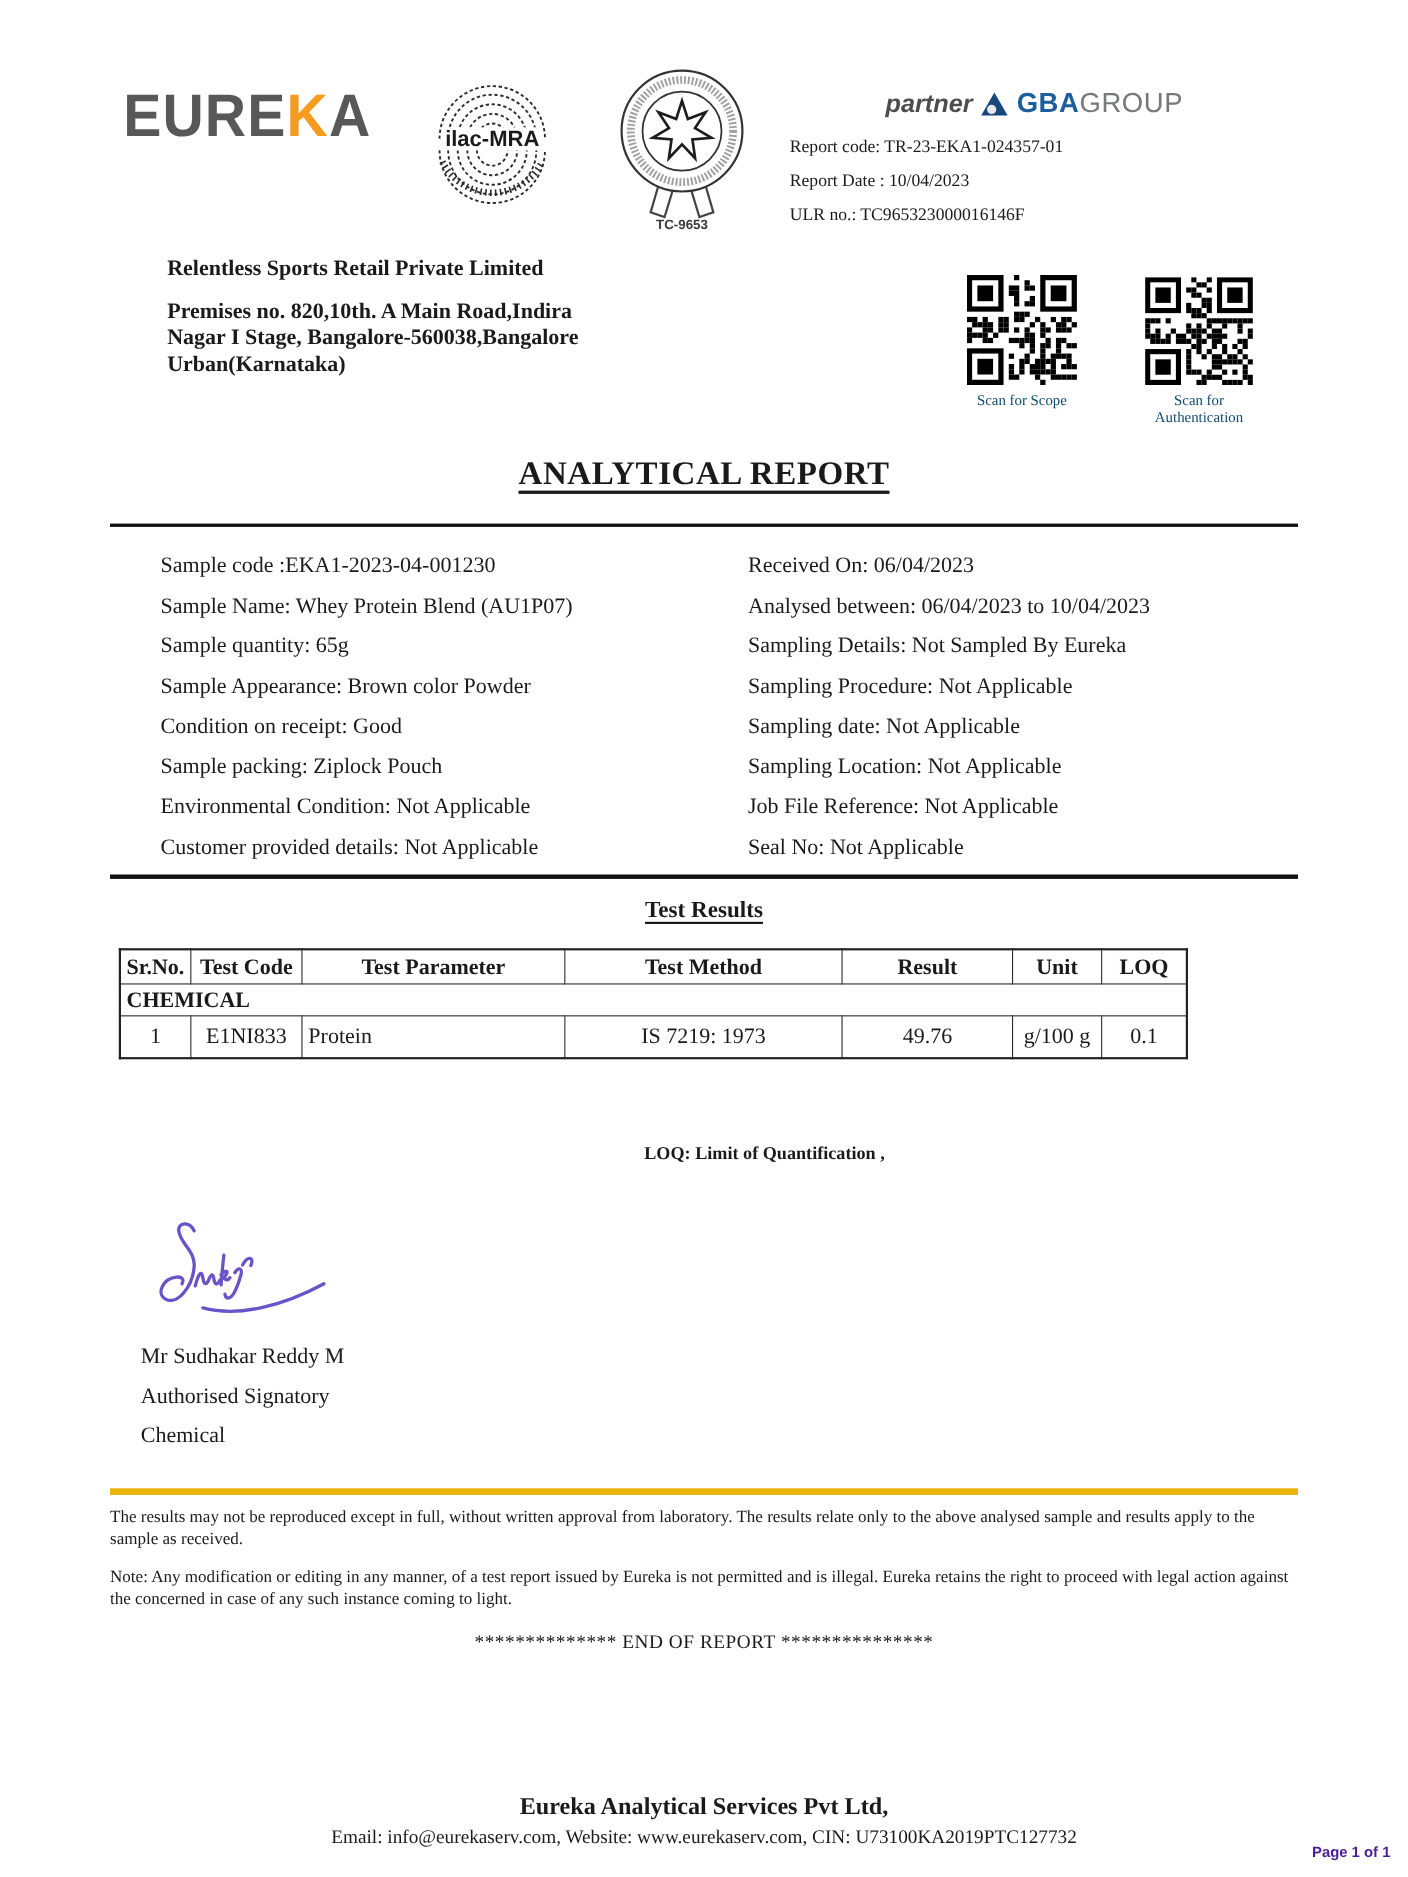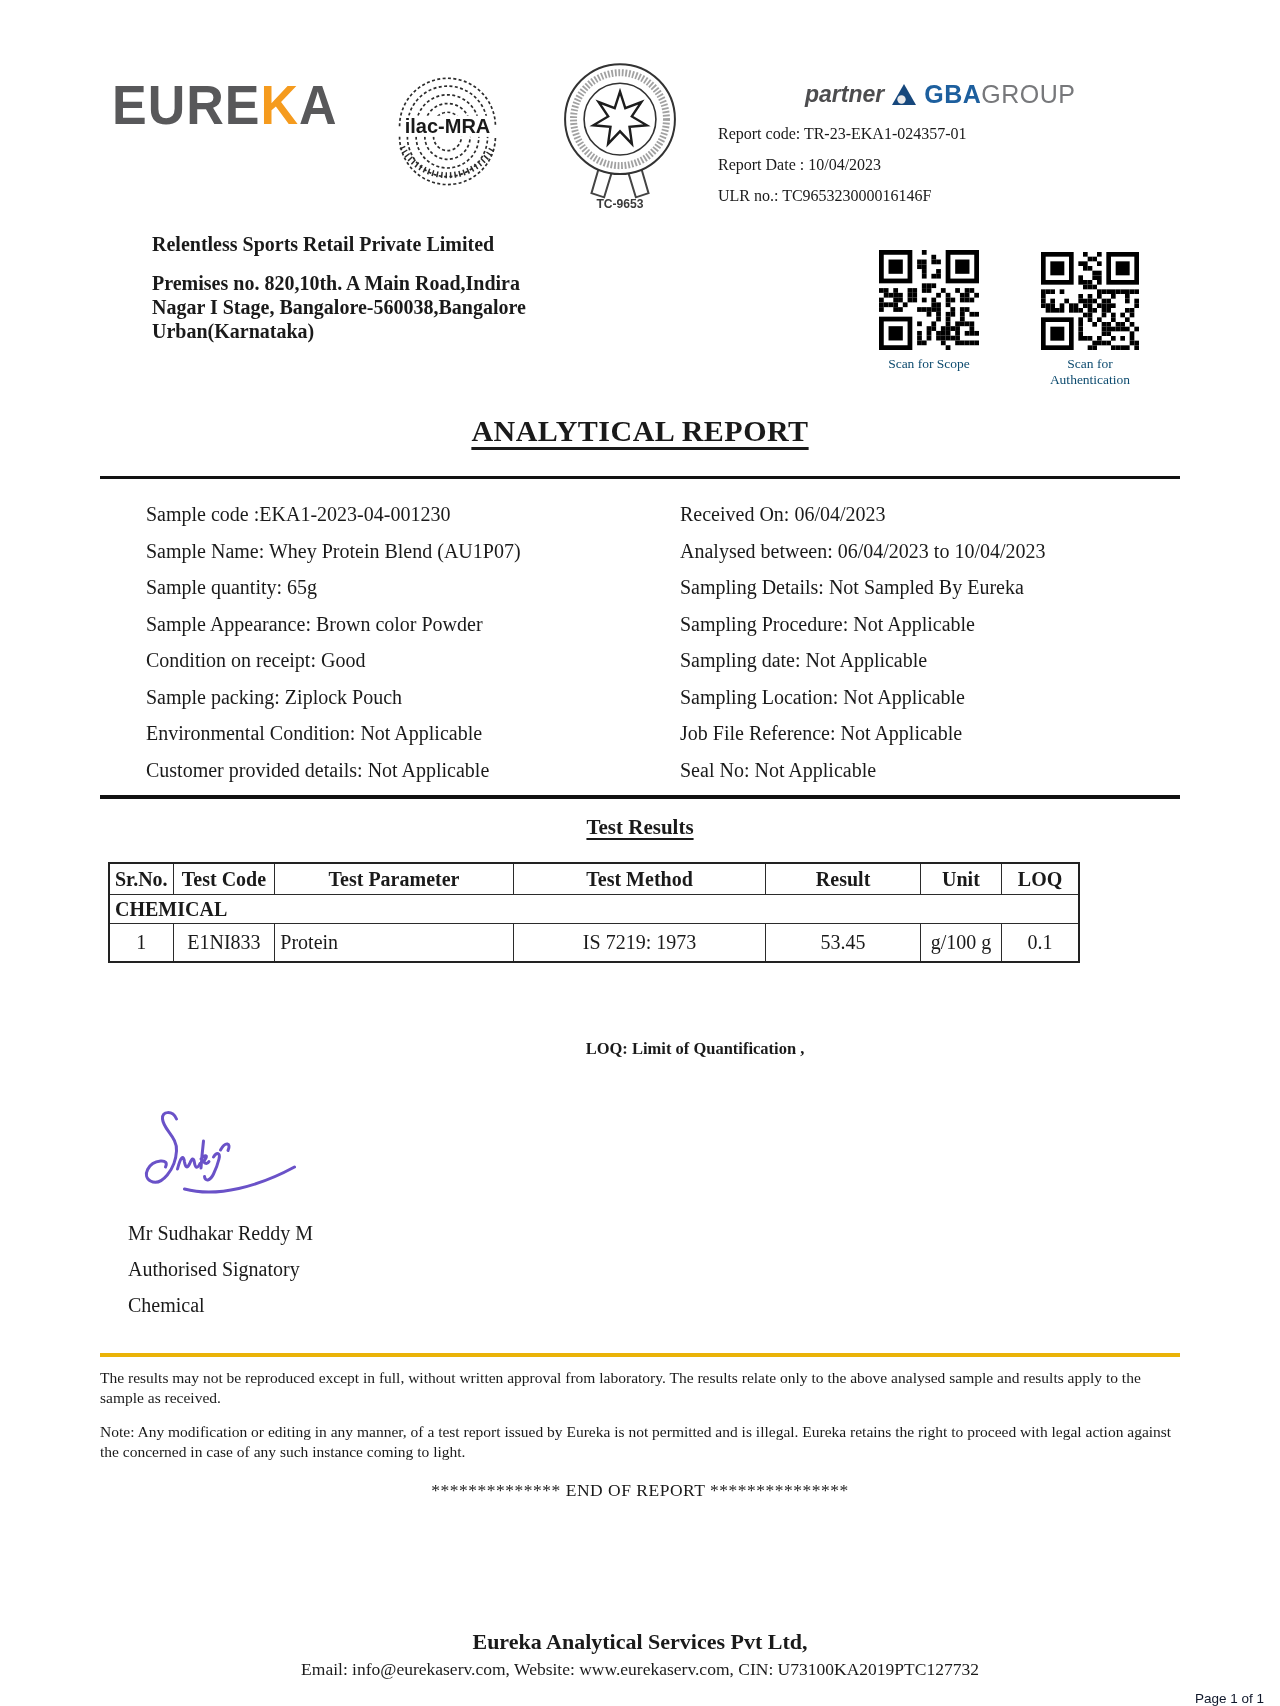--- a/index.html
+++ b/index.html
@@ -62,31 +62,31 @@
   table.results thead th{font-weight:bold;text-align:center;height:26px;}
   td.group-cell{font-weight:bold;text-align:left;height:24px;}
   tr.data-row td{height:33px;text-align:center;}
   tr.data-row td.cell-param{text-align:left;}
   
   .loq{margin:76px 0 0 110px;font-size:16.5px;font-weight:bold;text-align:center;}
   .signature{margin:48px 0 0 130px;display:block;}
   .signature path{stroke:var(--signature-purple,#6a52c8);stroke-width:3;fill:none;stroke-linecap:round;}
   .signatory{margin:8px 13px 0 128px;font-size:20px;line-height:36px;}
   
-  .legal{margin:30px 100px 1px;border-top:4px solid #eab308;padding-top:11px;font-size:15.5px;line-height:20px;}
+  .legal{margin:30px 100px 1px;border-top:6px solid #eab308;padding-top:11px;font-size:15.5px;line-height:20px;}
   .legal p{margin:0;}
   .legal .note{margin-top:14px;}
   .eor{margin:18px 0 0 0;text-align:center;font-size:17.5px;letter-spacing:.5px;}
   
   .footer{position:absolute;left:0;right:0;bottom:26px;text-align:center;}
   .f-company{font-size:22px;font-weight:bold;margin:0 0 3px 0;}
   .f-line{font-size:17.5px;line-height:22px;margin:0;}
   .page-num{
-    position:absolute;right:16px;bottom:0;
-    font-family:"Liberation Sans", sans-serif;font-size:13.5px;font-weight:normal;color:#0f172a;
+    position:absolute;right:16px;bottom:15px;
+    font-family:"Liberation Sans", sans-serif;font-size:13.5px;font-weight:bold;color:#4c1d95;
   }
   
   .emblem path,.emblem circle,.emblem polygon{vector-effect:non-scaling-stroke;}
 </style>
 </head>
 <body>
 
 <div class="page">
 
   <div class="header-zone">
@@ -473,21 +473,21 @@
     </thead>
     <tbody>
       <tr>
         <td class="group-cell" colspan="7">CHEMICAL</td>
       </tr>
       <tr class="data-row">
         <td>1</td>
         <td>E1NI833</td>
         <td class="cell-param">Protein</td>
         <td>IS 7219: 1973</td>
-        <td>53.45</td>
+        <td>49.76</td>
         <td>g/100 g</td>
         <td>0.1</td>
       </tr>
     </tbody>
   </table>
 
   <p class="loq">LOQ: Limit of Quantification ,</p>
 
   <svg class="signature" width="180" height="100" viewBox="0 0 175 100">
     <path d="M44 12 C40 3 29 4 30 12 C31 23 45 30 44 44 C43 62 29 80 18 74 C9 69 16 55 28 54 C33 53.5 35 56 33 60"></path>

